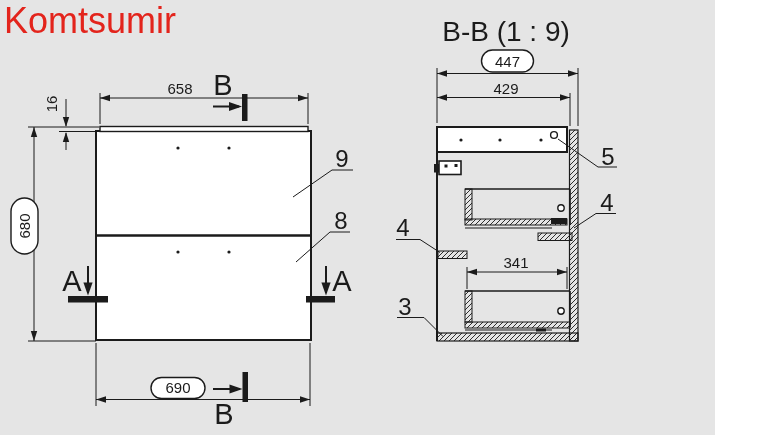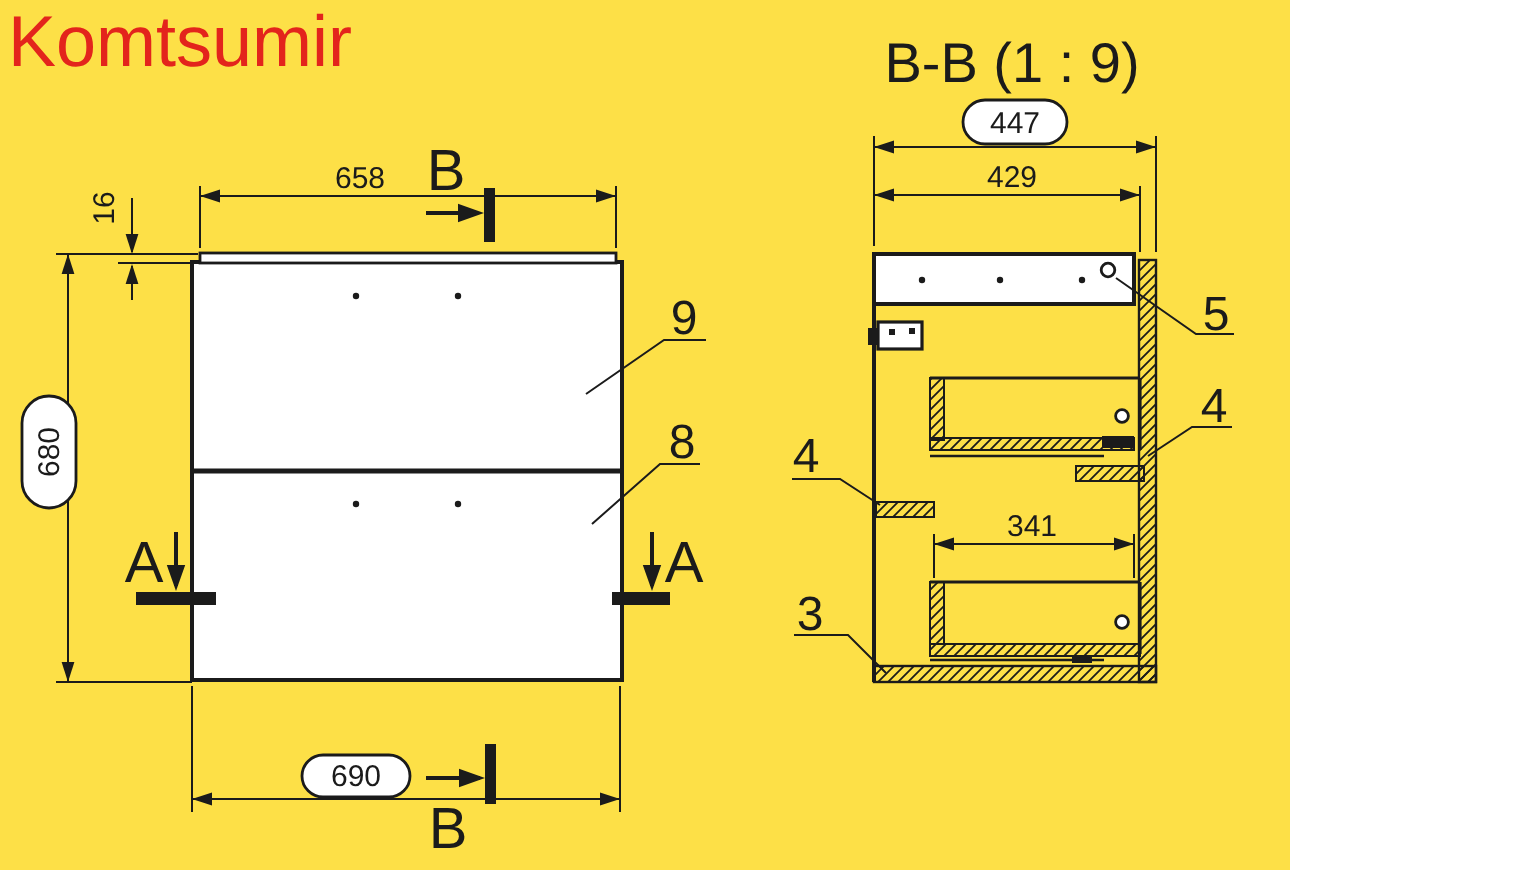--- a/index.html
+++ b/index.html
@@ -1,17 +1,17 @@
 <!DOCTYPE html>
 <html style="--line: #1b1b1b; --accent: #e3241c;"><head>
 <meta charset="utf-8">
 <style>
   :root { --line:#1b1b1b; --accent:#e3241c; }
   html,body { margin:0; padding:0; background:#fff; }
-  .stage { position:relative; width:645px; height:435px; background:#fde047; overflow:hidden; }
+  .stage { position:relative; width:715px; height:435px; background:#e5e5e5; overflow:hidden; }
   svg { display:block; }
   .ln   { stroke:var(--line); fill:none; }
   .wfill{ stroke:var(--line); fill:#ffffff; }
   .hatch{ stroke:var(--line); fill:url(#hatch); }
   .solid{ fill:var(--line); stroke:none; }
   text  { font-family:"Liberation Sans","DejaVu Sans",sans-serif; fill:var(--line);
           text-anchor:middle; }
   .t-title { font-size:36px; fill:var(--accent); text-anchor:start; }
   .t-vtitle{ font-size:28px; }
   .t-dim   { font-size:15px; }

